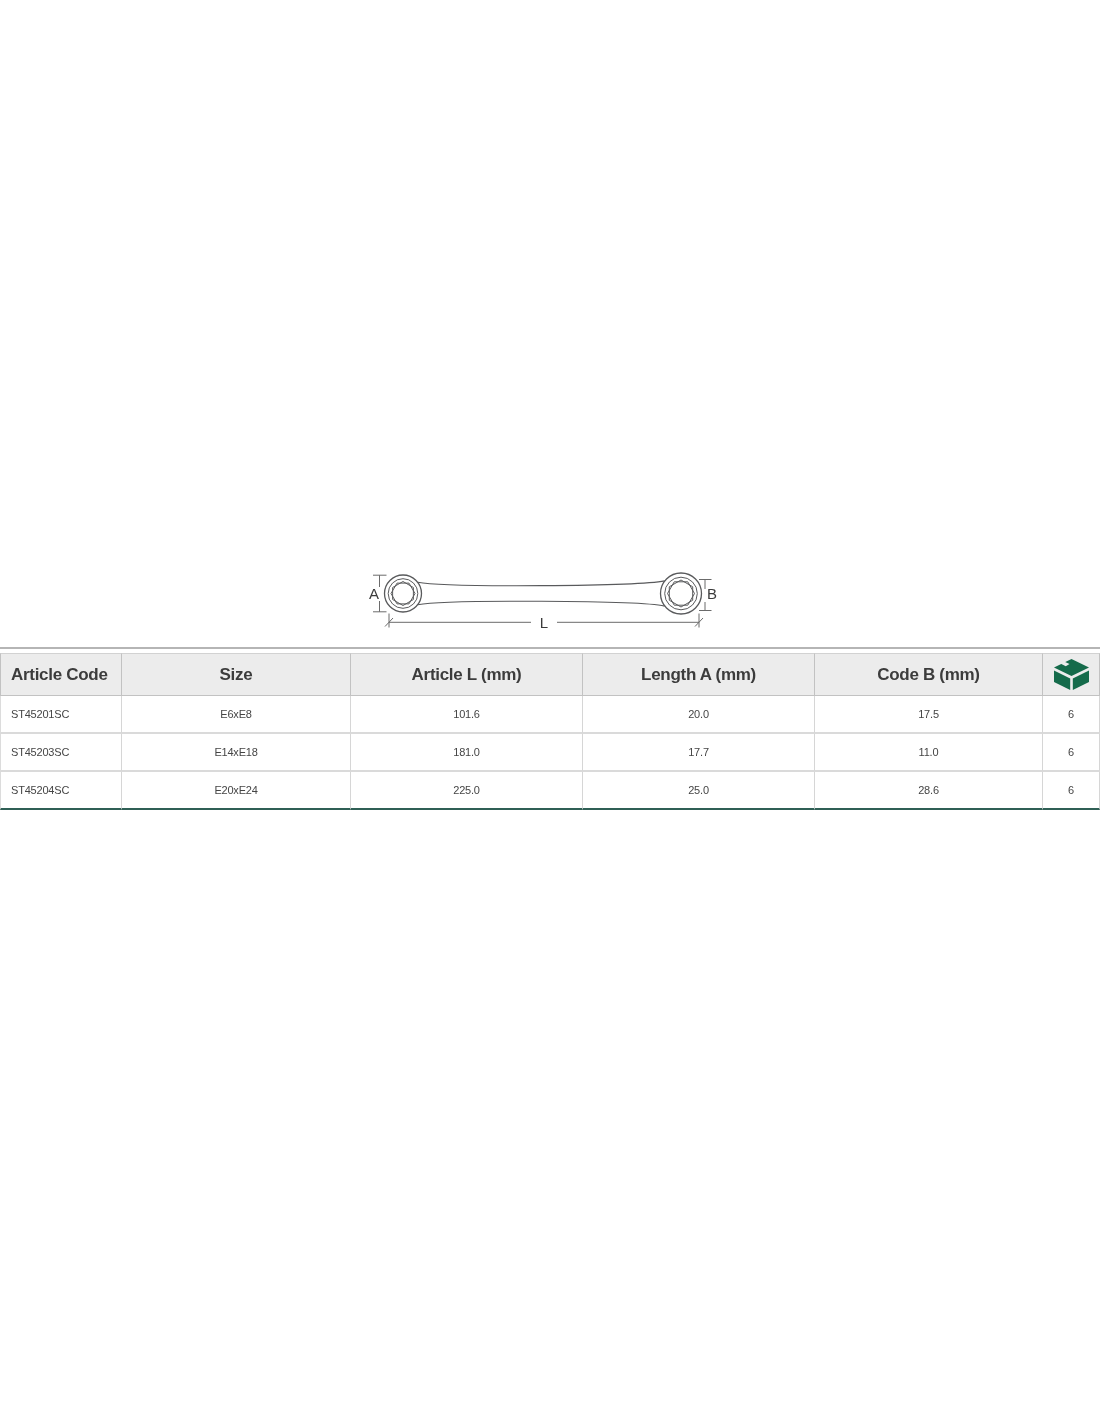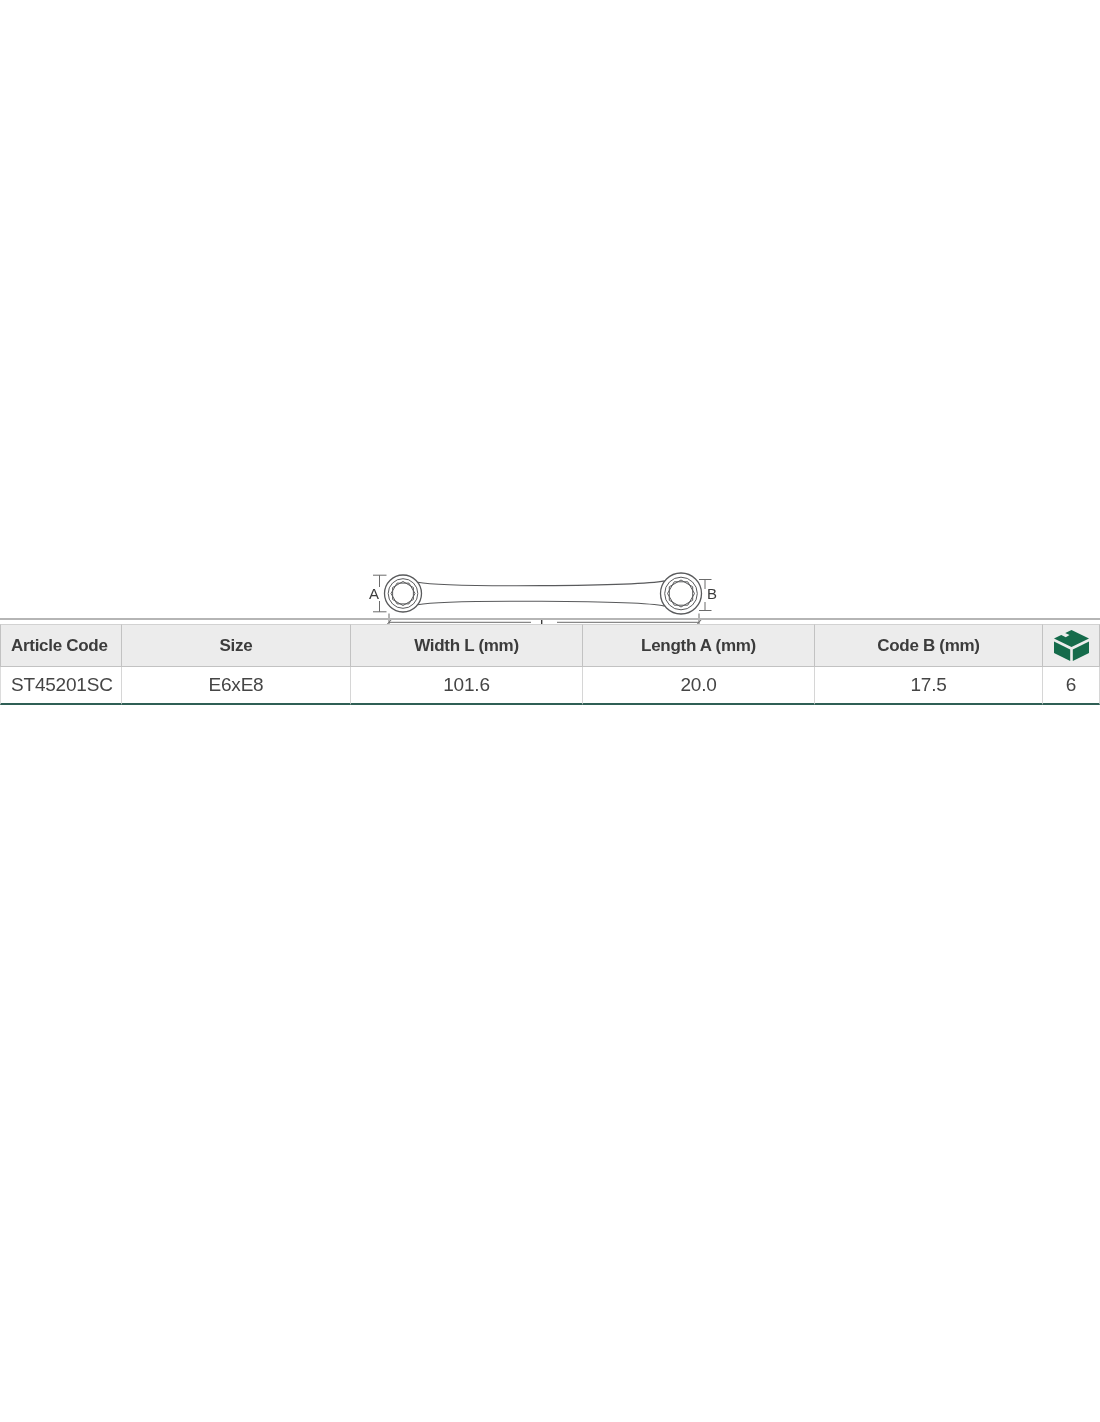--- a/index.html
+++ b/index.html
@@ -5,33 +5,33 @@
   html,body{margin:0;padding:0;}
   body{
     width:1100px;height:1422px;position:relative;background:#ffffff;
     font-family:"Liberation Sans","DejaVu Sans",sans-serif;overflow:hidden;
   }
   
   .diagram{position:absolute;top:550px;left:0;width:1100px;height:100px;}
   .diagram svg{display:block;}
   .dim-label{font-family:"Liberation Sans","DejaVu Sans",sans-serif;font-size:15px;fill:#3b3b3b;}
   
-  .table-wrap{position:absolute;top:618px;left:0;width:1100px;}
+  .table-wrap{position:absolute;top:647px;left:0;width:1100px;}
   .topline{height:2px;background:#b5b5b5;margin-bottom:4px;}
   table.spec{
     width:1100px;border-collapse:separate;border-spacing:0;table-layout:fixed;
   }
   th{
     background:#ececec;height:41px;font-size:17px;font-weight:700;color:#3c3c3c;
     letter-spacing:-0.3px;text-align:center;padding:0;
     border-top:1px solid #d2d2d2;border-bottom:1px solid #c2c2c2;border-right:1px solid #c2c2c2;
   }
   th:first-child{border-left:1px solid #c2c2c2;text-align:left;padding-left:10px;}
   td{
-    background:#ffffff;height:36px;font-size:19px;font-weight:400;color:#454545;
+    background:#ffffff;height:36px;font-size:11px;font-weight:400;color:#454545;
     letter-spacing:-0.2px;text-align:center;padding:0;
     border-bottom:2px solid #dadada;border-right:1px solid #d6d6d6;
   }
   td:first-child{border-left:1px solid #dcdcdc;text-align:left;padding-left:10px;}
   tbody tr:last-child td{border-bottom:2px solid #2f5f55;}
   .icon-cell svg{vertical-align:middle;}
 </style>
 </head>
 <body>
 
@@ -85,21 +85,21 @@
         <col style="width:229px">
         <col style="width:232px">
       <col style="width:232px">
         <col style="width:228px">
         <col style="width:57px">
     </colgroup>
     <thead>
       <tr>
         <th>Article Code</th>
         <th>Size</th>
-        <th>Width L (mm)</th>
+        <th>Article L (mm)</th>
         <th>Length A (mm)</th>
         <th>Code B (mm)</th>
         <th class="icon-cell">
           <svg width="35" height="31" viewBox="0 0 35 31">
             <g fill="#156b4b">
 
               <path d="M17.5,0 L35,8.5 L17.5,17 L0,8.5 Z"></path>
 
               <path d="M9.5,2.2 L15.5,5.1 L11.8,7.2 L5.8,4.3 Z" fill="#ececec"></path>
 
@@ -113,15 +113,31 @@
     </thead>
     <tbody>
       <tr>
         <td>ST45201SC</td>
         <td>E6xE8</td>
         <td>101.6</td>
         <td>20.0</td>
         <td>17.5</td>
         <td>6</td>
       </tr>
+      <tr>
+        <td>ST45203SC</td>
+        <td>E14xE18</td>
+        <td>181.0</td>
+        <td>17.7</td>
+        <td>11.0</td>
+        <td>6</td>
+      </tr>
+      <tr>
+        <td>ST45204SC</td>
+        <td>E20xE24</td>
+        <td>225.0</td>
+        <td>25.0</td>
+        <td>28.6</td>
+        <td>6</td>
+      </tr>
     </tbody>
   </table>
 </div>
 
 </body></html>

